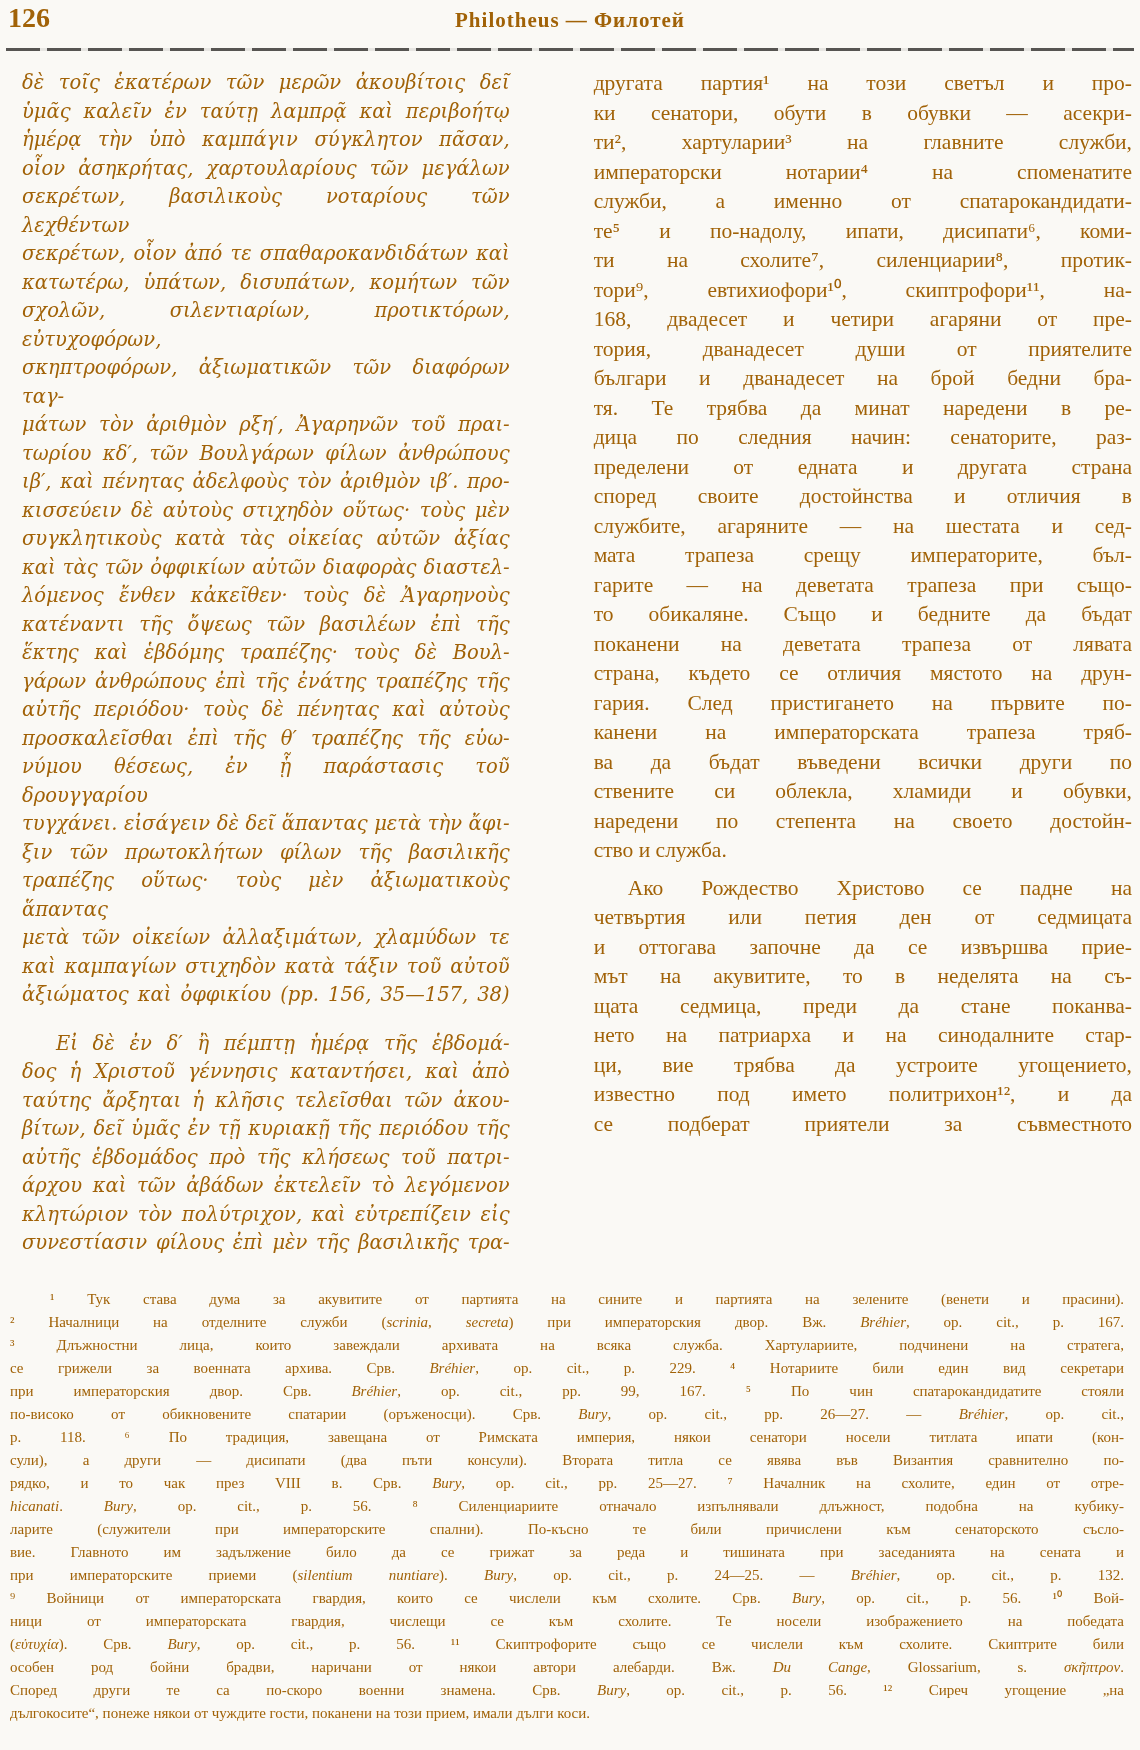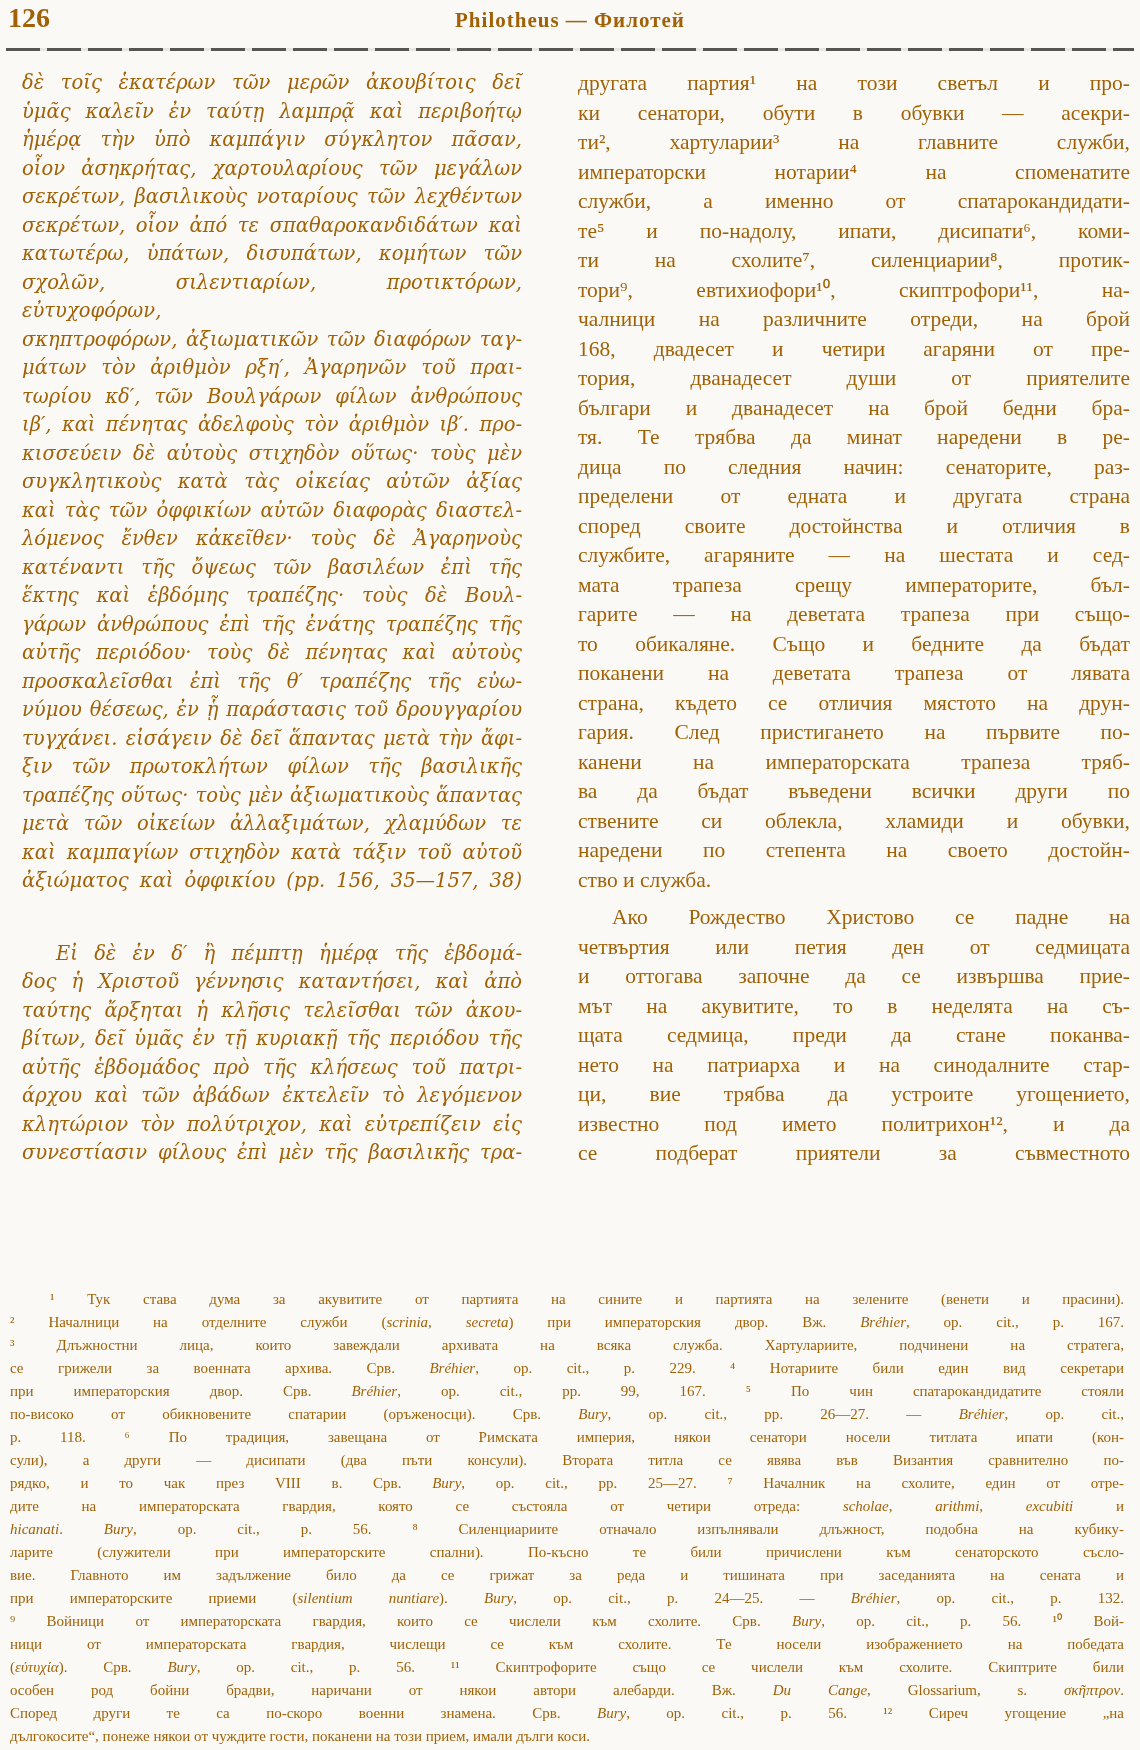--- a/index.html
+++ b/index.html
@@ -24,33 +24,33 @@
   .running-title {
     position:absolute; left:0; right:0; top:8px;
     text-align:center;
     font-size:21px; font-weight:600; letter-spacing:1px;
   }
   .header-rule {
     margin:4px 6px 0 6px; height:3px;
     background:repeating-linear-gradient(90deg,#3a3835 0 34px, rgba(58,56,53,.12) 34px 41px);
     opacity:.85;
   }
-  .columns { display:flex; padding:18px 8px 0 22px; }
+  .columns { display:flex; padding:18px 8px 0 22px;gap:28px; }
   .col-left {
     width:500px;
     font-family:"DejaVu Serif", serif;
     font-style:italic;
     font-size:19.5px; line-height:28.5px;
   }
   .col-right {
     width:552px; margin-left:56px;
     font-family:"Liberation Serif", serif;
     font-size:21.5px; line-height:29.5px;
   }
-  .col-left .para + .para { margin-top:44px; }
+  .col-left .para + .para { margin-top:20px; }
   .col-right .para + .para { margin-top:8px; }
   .line { text-align:justify; text-align-last:justify; white-space:normal; }
   .para.ragged .line:last-child { text-align-last:left; }
   .para.indent .line:first-child { text-indent:34px; }
   .footnotes {
     position:absolute; left:10px; right:16px; top:1288px;
     font-family:"Liberation Serif", serif;
     font-size:15px; line-height:23px;
   }
   .footnotes .para.indent .line:first-child { text-indent:40px; }
@@ -114,21 +114,20 @@
     <div class="col-right">
         <div class="para ragged">
           <div class="line">другата партия¹ на този светъл и про-</div>
           <div class="line">ки сенатори, обути в обувки — асекри-</div>
           <div class="line">ти², хартуларии³ на главните служби,</div>
           <div class="line">императорски нотарии⁴ на споменатите</div>
           <div class="line">служби, а именно от спатарокандидати-</div>
           <div class="line">те⁵ и по-надолу, ипати, дисипати⁶, коми-</div>
           <div class="line">ти на схолите⁷, силенциарии⁸, протик-</div>
           <div class="line">тори⁹, евтихиофори¹⁰, скиптрофори¹¹, на-</div>
-          <div class="line">чалници на различните отреди, на брой</div>
           <div class="line">168, двадесет и четири агаряни от пре-</div>
           <div class="line">тория, дванадесет души от приятелите</div>
           <div class="line">българи и дванадесет на брой бедни бра-</div>
           <div class="line">тя. Те трябва да минат наредени в ре-</div>
           <div class="line">дица по следния начин: сенаторите, раз-</div>
           <div class="line">пределени от едната и другата страна</div>
           <div class="line">според своите достойнства и отличия в</div>
           <div class="line">службите, агаряните — на шестата и сед-</div>
           <div class="line">мата трапеза срещу императорите, бъл-</div>
           <div class="line">гарите — на деветата трапеза при също-</div>
@@ -160,21 +159,20 @@
       <div class="para indent ragged">
         <div class="line">¹ Тук става дума за акувитите от партията на сините и партията на зелените (венети и прасини).</div>
         <div class="line">² Началници на отделните служби (<i>scrinia</i>, <i>secreta</i>) при императорския двор. Вж. <i>Bréhier</i>, op. cit., p. 167.</div>
         <div class="line">³ Длъжностни лица, които завеждали архивата на всяка служба. Хартулариите, подчинени на стратега,</div>
         <div class="line">се грижели за военната архива. Срв. <i>Bréhier</i>, op. cit., p. 229.  ⁴ Нотариите били един вид секретари</div>
         <div class="line">при императорския двор. Срв. <i>Bréhier</i>, op. cit., pp. 99, 167.  ⁵ По чин спатарокандидатите стояли</div>
         <div class="line">по-високо от обикновените спатарии (оръженосци). Срв. <i>Bury</i>, op. cit., pp. 26—27. — <i>Bréhier</i>, op. cit.,</div>
         <div class="line">p. 118.  ⁶ По традиция, завещана от Римската империя, някои сенатори носели титлата ипати (кон-</div>
         <div class="line">сули), а други — дисипати (два пъти консули). Втората титла се явява във Византия сравнително по-</div>
         <div class="line">рядко, и то чак през VIII в. Срв. <i>Bury</i>, op. cit., pp. 25—27.  ⁷ Началник на схолите, един от отре-</div>
-        <div class="line">дите на императорската гвардия, която се състояла от четири отреда: <i>scholae</i>, <i>arithmi</i>, <i>excubiti</i> и</div>
         <div class="line"><i>hicanati</i>. <i>Bury</i>, op. cit., p. 56.  ⁸ Силенциариите отначало изпълнявали длъжност, подобна на кубику-</div>
         <div class="line">ларите (служители при императорските спални). По-късно те били причислени към сенаторското съсло-</div>
         <div class="line">вие. Главното им задължение било да се грижат за реда и тишината при заседанията на сената и</div>
         <div class="line">при императорските приеми (<i>silentium nuntiare</i>). <i>Bury</i>, op. cit., p. 24—25. — <i>Bréhier</i>, op. cit., p. 132.</div>
         <div class="line">⁹ Войници от императорската гвардия, които се числели към схолите. Срв. <i>Bury</i>, op. cit., p. 56.  ¹⁰ Вой-</div>
         <div class="line">ници от императорската гвардия, числещи се към схолите. Те носели изображението на победата</div>
         <div class="line">(<i>εὐτυχία</i>). Срв. <i>Bury</i>, op. cit., p. 56.  ¹¹ Скиптрофорите също се числели към схолите. Скиптрите били</div>
         <div class="line">особен род бойни брадви, наричани от някои автори алебарди. Вж. <i>Du Cange</i>, Glossarium, s. <i>σκῆπτρον</i>.</div>
         <div class="line">Според други те са по-скоро военни знамена. Срв. <i>Bury</i>, op. cit., p. 56.  ¹² Сиреч угощение „на</div>
         <div class="line">дългокосите“, понеже някои от чуждите гости, поканени на този прием, имали дълги коси.</div>

